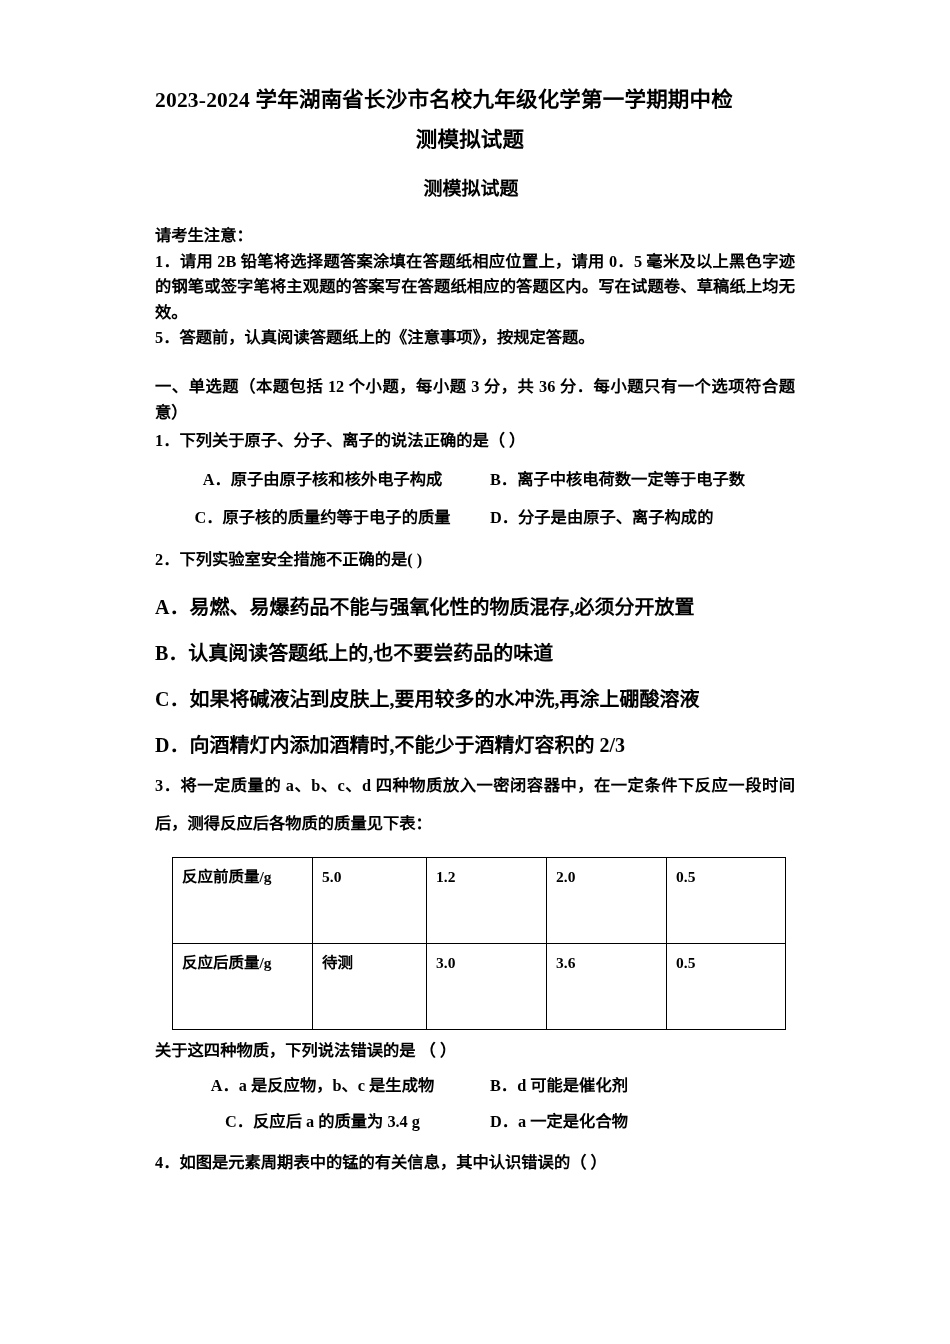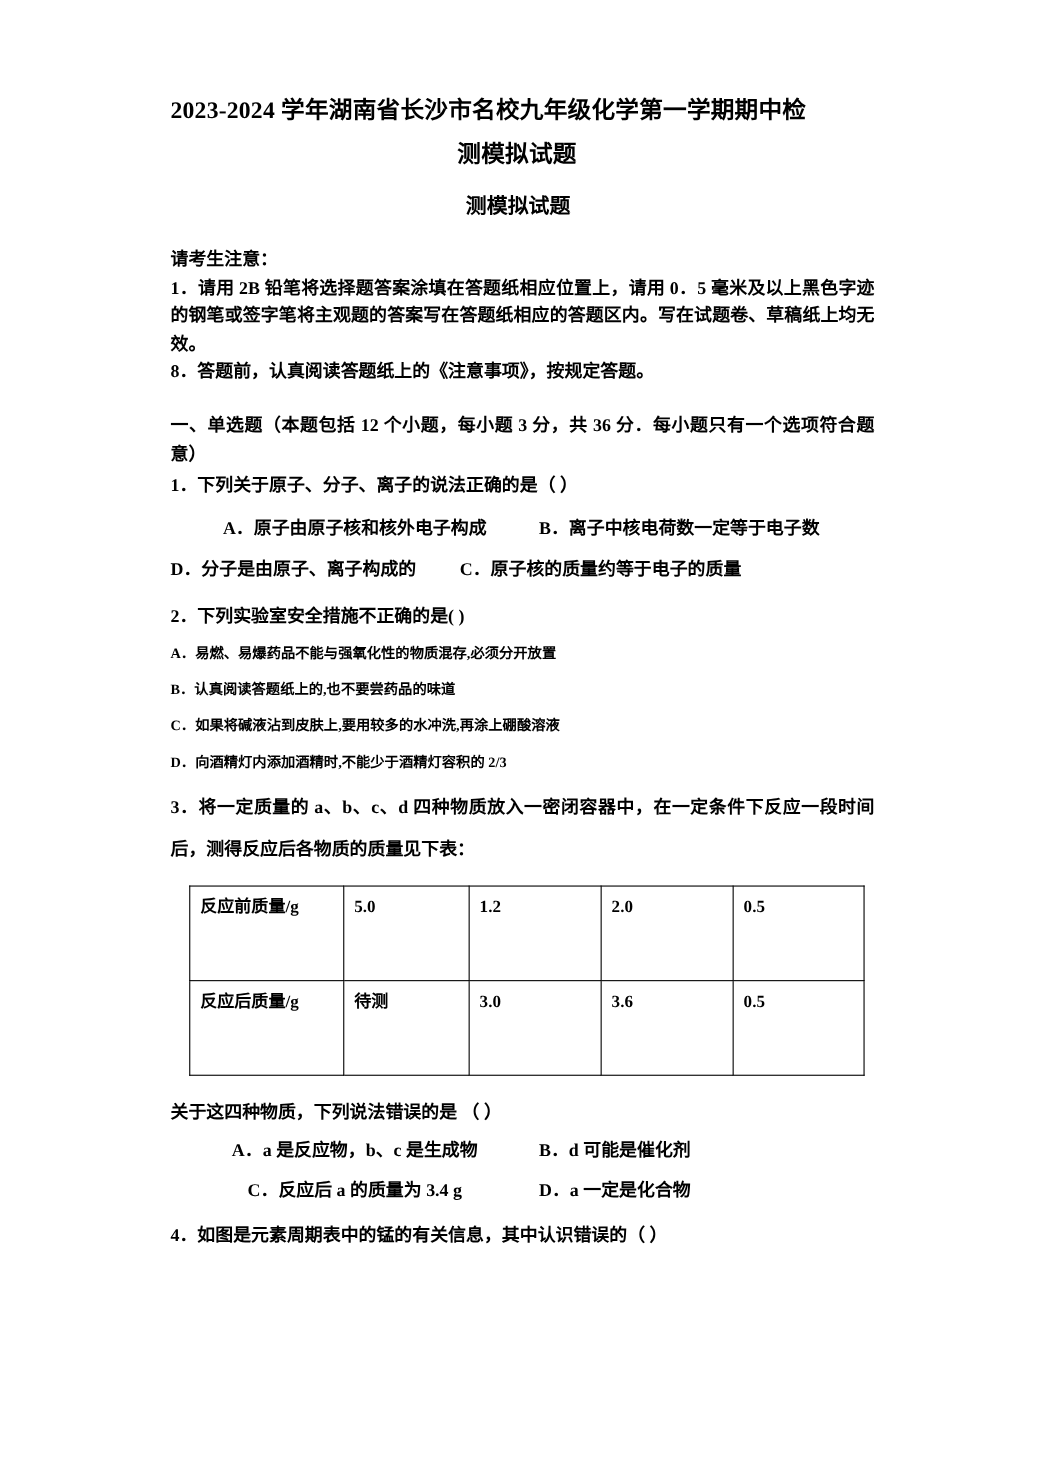--- a/index.html
+++ b/index.html
@@ -90,24 +90,24 @@
     line-height: 24px;
     margin-top: 14px;
   }
   .opt-row .col {
     flex: 0 0 auto;
     text-align: center;
   }
   .opt-row .col.left { width: 335px; }
 
   .opt-line {
-    font-size: 13px;
+    font-size: 20px;
     font-weight: bold;
     line-height: 24px;
-    margin-top: 9px;
+    margin-top: 22px;
   }
 
   
   .data-table {
     border-collapse: collapse;
     width: 613px;
     margin-top: 14px;
     margin-left: 17px;
     table-layout: fixed;
   }
@@ -123,52 +123,52 @@
   .data-table col.c0 { width: 140px; }
   .data-table col.c1 { width: 114px; }
   .data-table col.c2 { width: 120px; }
   .data-table col.c3 { width: 120px; }
   .data-table col.c4 { width: 119px; }
 
   .after-table {
     font-size: 16.3px;
     font-weight: bold;
     line-height: 26px;
-    margin-top: 20px;
+    margin-top: 8px;
   }
 </style>
 </head>
 <body>
 
 <div class="page">
   <div class="inner">
 
     <div class="doc-title">
       <span>2023-2024 学年湖南省长沙市名校九年级化学第一学期期中检</span>
       <span class="line2">测模拟试题</span>
     </div>
 
     <div class="sub-title">测模拟试题</div>
 
     <div class="notice">
       <p>请考生注意：</p>
       <p>1．请用 2B 铅笔将选择题答案涂填在答题纸相应位置上，请用 0．5 毫米及以上黑色字迹的钢笔或签字笔将主观题的答案写在答题纸相应的答题区内。写在试题卷、草稿纸上均无效。</p>
-      <p>8．答题前，认真阅读答题纸上的《注意事项》，按规定答题。</p>
+      <p>5．答题前，认真阅读答题纸上的《注意事项》，按规定答题。</p>
     </div>
 
     <div class="section-head">一、单选题（本题包括 12 个小题，每小题 3 分，共 36 分．每小题只有一个选项符合题意）</div>
 
     <div class="q-stem tight">1．下列关于原子、分子、离子的说法正确的是（     ）</div>
     <div class="opt-row">
       <div class="col left">A．原子由原子核和核外电子构成</div>
       <div class="col">B．离子中核电荷数一定等于电子数</div>
     </div>
     <div class="opt-row">
+      <div class="col left">C．原子核的质量约等于电子的质量</div>
       <div class="col">D．分子是由原子、离子构成的</div>
-      <div class="col left">C．原子核的质量约等于电子的质量</div>
     </div>
 
     <div class="q-stem" style="margin-top:17px;">2．下列实验室安全措施不正确的是(   )</div>
     <div class="opt-line">A．易燃、易爆药品不能与强氧化性的物质混存,必须分开放置</div>
     <div class="opt-line">B．认真阅读答题纸上的,也不要尝药品的味道</div>
     <div class="opt-line">C．如果将碱液沾到皮肤上,要用较多的水冲洗,再涂上硼酸溶液</div>
     <div class="opt-line">D．向酒精灯内添加酒精时,不能少于酒精灯容积的 2/3</div>
 
     <div class="q-stem loose">3．将一定质量的 a、b、c、d 四种物质放入一密闭容器中，在一定条件下反应一段时间后，测得反应后各物质的质量见下表：</div>
 

